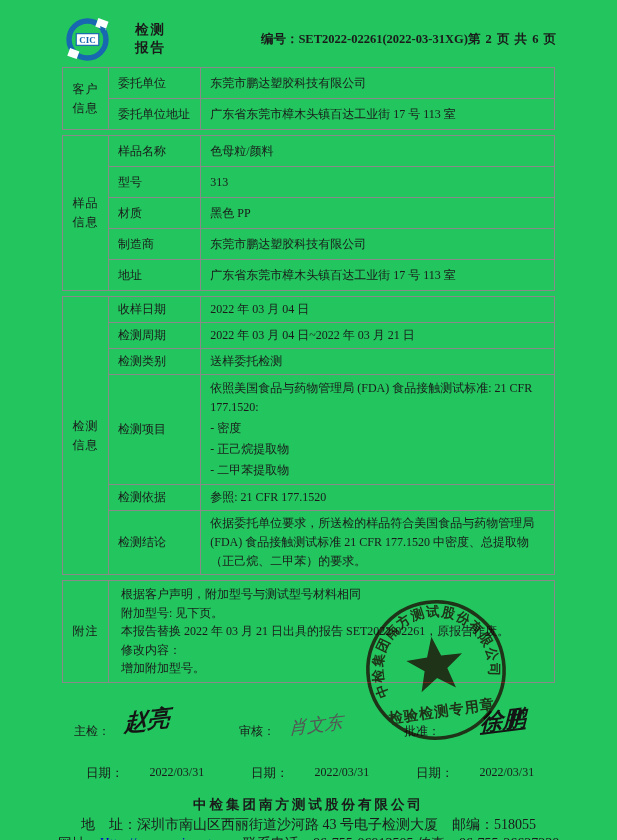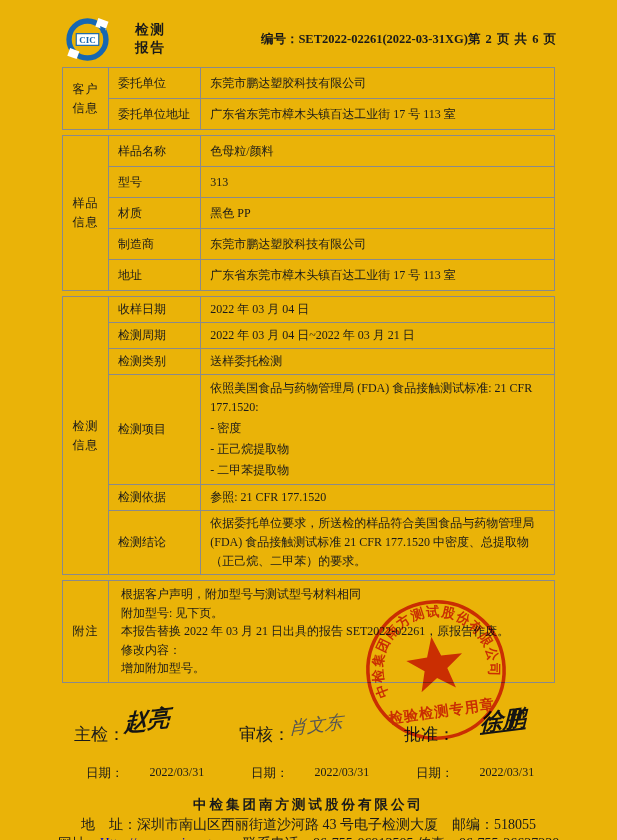--- a/index.html
+++ b/index.html
@@ -2,21 +2,21 @@
 <html><head>
 <meta charset="utf-8">
 <style>
   * { margin: 0; padding: 0; box-sizing: border-box; }
   html, body { background: #ffffff; }
   .page {
     position: relative;
     width: 617px;
     height: 840px;
     margin: 0 auto;
-    background: #eab308;
+    background: #22c55e;
     font-family: "Liberation Serif", "DejaVu Serif", serif;
     color: #1a1a1a;
     overflow: hidden;
   }
   
   .hdr {
     display: flex;
     align-items: center;
     padding: 16px 60px 0 64px;
     height: 62px;
@@ -56,21 +56,21 @@
   table.notes td.content { padding: 4px 12px; }
   table.notes td.content div { line-height: 18.5px; }
   
   .signoff {
     margin: 16px 0 0 62px;
     width: 500px;
     position: relative;
   }
   .sig-cols { display: flex; }
   .sig-col { width: 165px; position: relative; height: 52px; }
-  .sig-role { font-size: 17px; position: absolute; left: 12px; top: 24px; white-space: nowrap; text-align: right; }
+  .sig-role { font-size: 12px; position: absolute; left: 12px; top: 24px; white-space: nowrap; text-align: right; }
   .sig-name {
     position: absolute; left: 62px; top: 6px;
     font-size: 23px; font-style: italic; font-weight: bold;
     transform: rotate(-7deg) skewX(-8deg);
     white-space: nowrap; color: #141414;
   }
   .sig-col.c2 .sig-name { font-weight: normal; color: #555; font-size: 18px; top: 14px; }
   .sig-col.c3 .sig-name { left: 88px; text-decoration: underline; }
   .date-cols { display: flex; margin-top: 14px; }
   .date-col { width: 165px; display: flex; }

